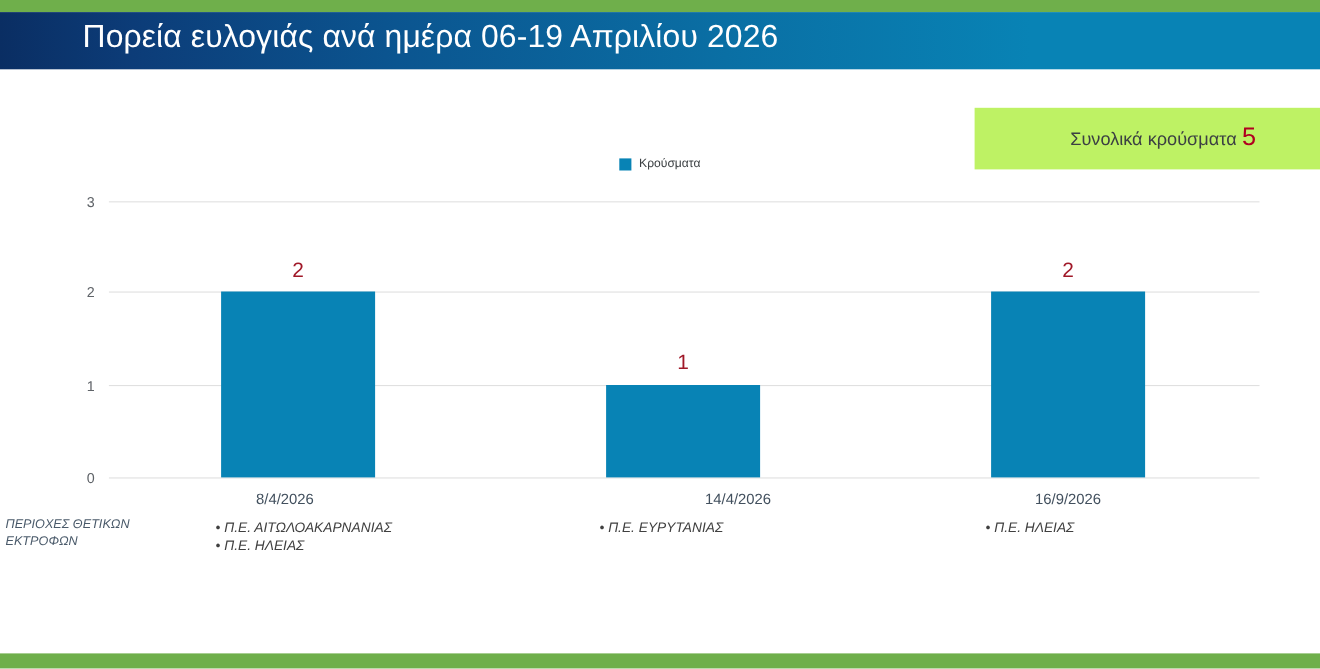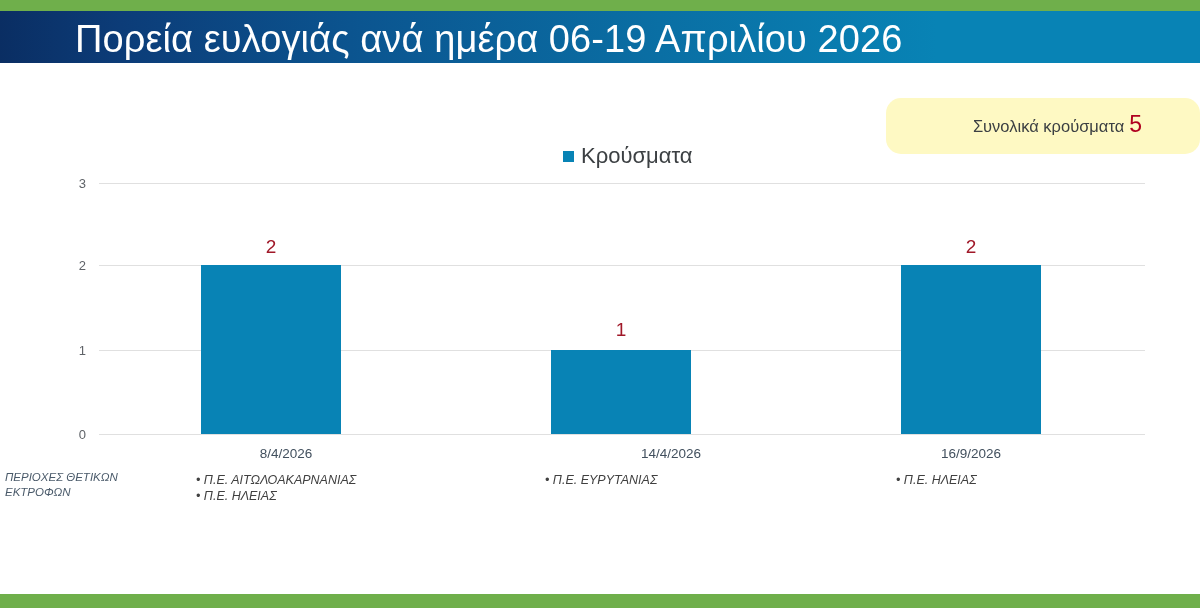--- a/index.html
+++ b/index.html
@@ -40,35 +40,34 @@
     width: 1200px; height: 52px;
     background: linear-gradient(to right,
                 #0A2E63 0%, #0C3C78 10%, #0B5590 30%,
                 #0A6FA4 55%, #0883B5 78%, #0883B5 100%);
   }
   .banner-title {
     position: absolute;
     left: 75px;
     top: 7px;
     color: #ffffff;
-    font-size: 38px;
+    font-size: 29px;
     font-weight: 400;
     letter-spacing: 0.1px;
     white-space: nowrap;
   }
 
   
   .total-box {
     position: absolute;
     left: 886px;
     top: 98px;
     width: 314px;
     height: 56px;
-    background: #fef9c3;
-    border-radius: 15px;
+    background: #bef264;
   }
   .total-box-inner {
     position: absolute;
     right: 58px;
     top: 13px;
     white-space: nowrap;
   }
   .total-label {
     font-size: 16.5px;
     color: #3C4043;
@@ -91,21 +90,21 @@
     gap: 7px;
     white-space: nowrap;
   }
   .legend-swatch {
     width: 11px;
     height: 11px;
     background: #0883B5;
     display: inline-block;
   }
   .legend-label {
-    font-size: 22px;
+    font-size: 11px;
     color: #3C4043;
   }
 
   
   .plot {
     position: absolute;
     left: 0;
     top: 0;
     width: 1200px;
     height: 608px;
@@ -203,21 +202,21 @@
 
     <div class="bar" style="left:201px; top:265px; width:140px; height:169px;"></div>
     <div class="bar" style="left:551px; top:350px; width:140px; height:84px;"></div>
     <div class="bar" style="left:901px; top:265px; width:140px; height:169px;"></div>
 
     <div class="bar-value" style="left:201px; top:236px; width:140px;">2</div>
     <div class="bar-value" style="left:551px; top:319px; width:140px;">1</div>
     <div class="bar-value" style="left:901px; top:236px; width:140px;">2</div>
   </div>
 
-  <div class="xlabel" style="left:206px; width:160px;">8/4/2026</div>
+  <div class="xlabel" style="left:179px; width:160px;">8/4/2026</div>
   <div class="xlabel" style="left:541px; width:160px;text-align:right;">14/4/2026</div>
   <div class="xlabel" style="left:891px; width:160px;">16/9/2026</div>
 
   <div class="region-head">
     <span class="region-item">ΠΕΡΙΟΧΕΣ ΘΕΤΙΚΩΝ</span>
     <span class="region-item">ΕΚΤΡΟΦΩΝ</span>
   </div>
 
   <div class="region-col" style="left:196px;">
     <span class="region-item">• Π.Ε. ΑΙΤΩΛΟΑΚΑΡΝΑΝΙΑΣ</span>

